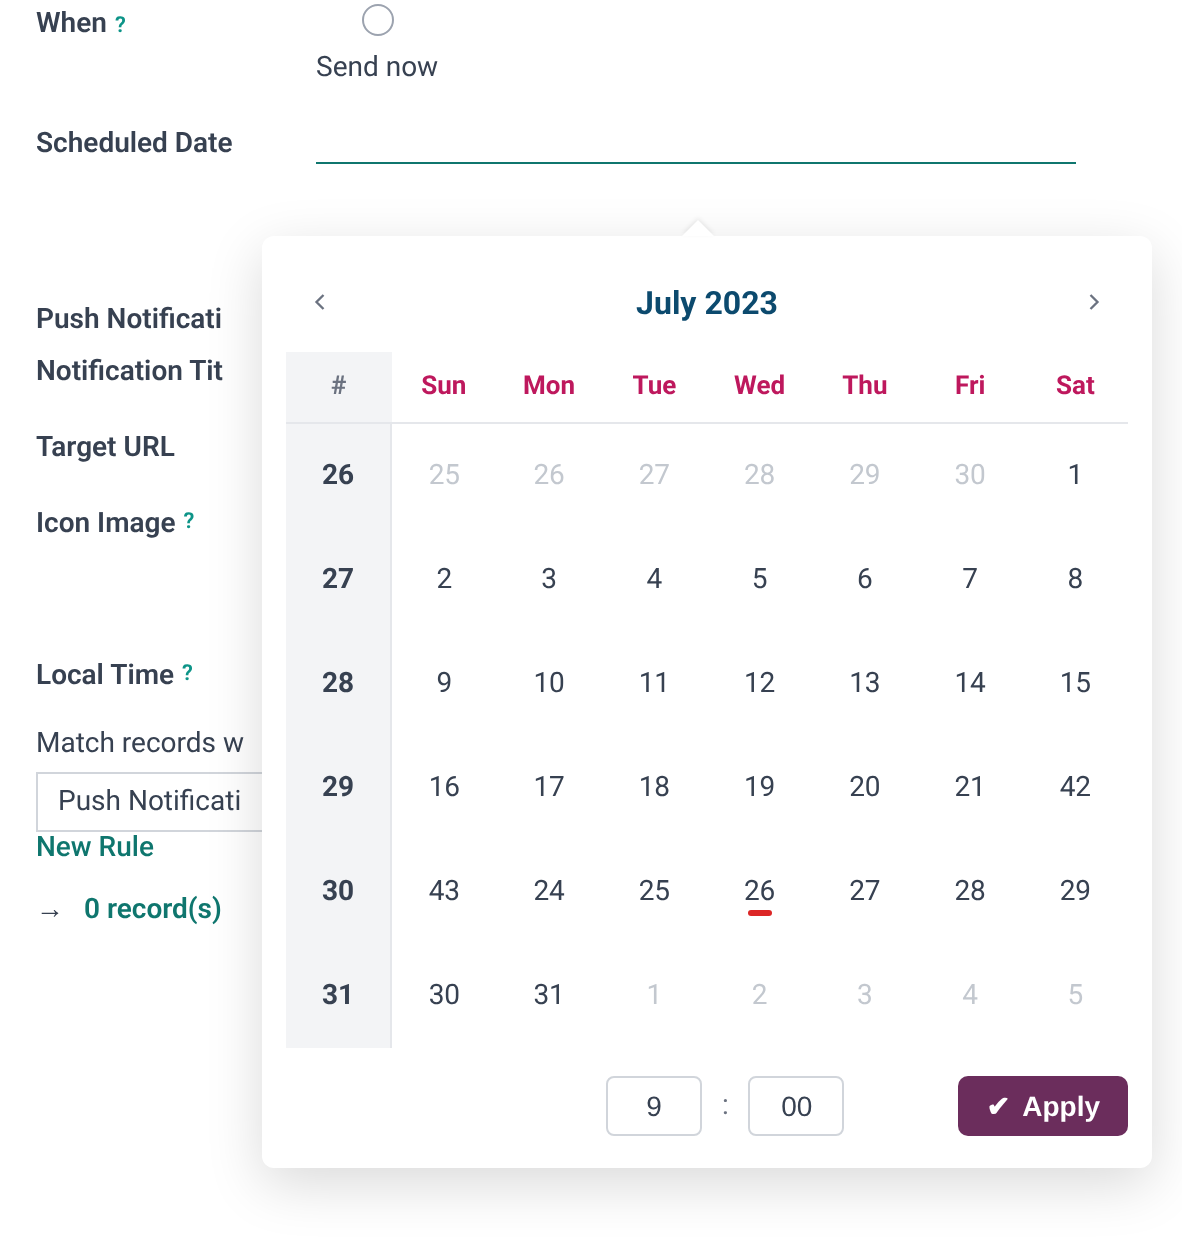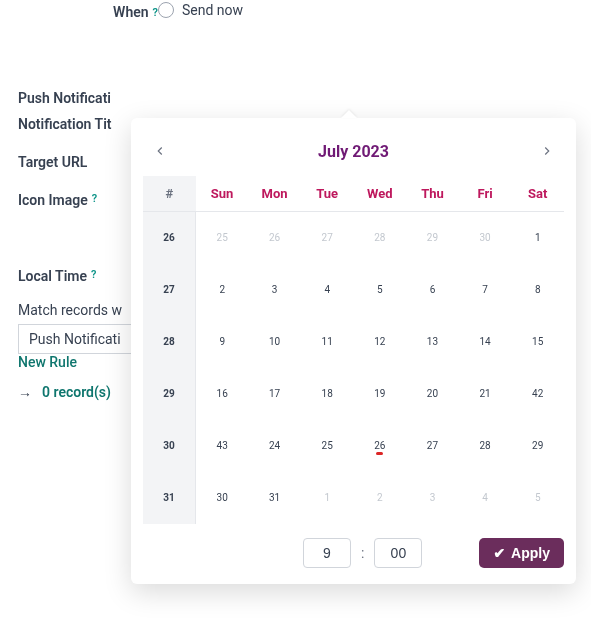--- a/index.html
+++ b/index.html
@@ -24,30 +24,29 @@
     margin-bottom: 10px;
   }
   .label-col {
     width: 140px;
     padding-top: 4px;
     font-weight: 600;
     color: #374151;
     display: flex;
     align-items: center;
     gap: 4px;
-    justify-content: flex-end;
   }
   .help {
     color: #0d9488;
     font-size: 11px;
     vertical-align: super;
     cursor: pointer;
   }
   .radio-group { display: flex; flex-direction: column; gap: 8px; padding-top: 2px; }
-  .radio-option { display: flex; align-items: center; gap: 8px; cursor: pointer; }
+  .radio-option { display: flex; align-items: center; gap: 8px; cursor: pointer; flex-direction: column; }
   .radio-circle {
     width: 16px; height: 16px; border-radius: 50%;
     border: 1.5px solid #9ca3af; display: inline-flex; align-items:center; justify-content:center;
   }
   .radio-circle.sel { border-color: #0f766e; }
   .radio-dot { width: 8px; height: 8px; border-radius: 50%; background: #0f766e; }
   .underline-input {
     border: none;
     border-bottom: 1.5px solid #0f766e;
     width: 380px;
@@ -105,41 +104,41 @@
   }
   .dp-header {
     display: flex; align-items: center; justify-content: space-between;
     padding: 10px 6px 14px 6px;
   }
   .dp-nav {
     width: 22px; height: 22px; cursor: pointer;
     display: flex; align-items:center; justify-content:center;
     color: #6b7280;
   }
-  .dp-title { font-weight: 700; font-size: 16px; color: #701a75; }
+  .dp-title { font-weight: 700; font-size: 16px; color: #0c4a6e; }
   table.cal {
     width: 100%;
     border-collapse: collapse;
     table-layout: fixed;
   }
   table.cal thead th {
     font-weight: 700;
     color: #be185d;
     padding: 10px 0;
     font-size: 13px;
     border-bottom: 1px solid #e5e7eb;
   }
   table.cal thead th:first-child {
     background: #f3f4f6;
     color: #6b7280;
   }
   table.cal tbody td {
     text-align: center;
     height: 52px;
-    font-size: 10px;
+    font-size: 14px;
     cursor: pointer;
   }
   td.wk {
     background: #f3f4f6;
     font-weight: 700;
     color: #374151;
     border-right: 1px solid #e5e7eb;
     cursor: default;
   }
   td.out { color: #c3c8cf; }
@@ -197,20 +196,28 @@
       <span class="help">?</span>
     </div>
     <div class="radio-group">
       <div class="radio-option">
         <span class="radio-circle"></span>
         <span>Send now</span>
       </div>
     </div>
   </div>
 
+  <div class="row" style="margin-top:18px;">
+    <div class="label-col">
+      <span>Scheduled Date</span>
+    </div>
+    <div>
+      <input class="underline-input" style="">
+    </div>
+  </div>
 
   <div class="section-label" style="margin-top:70px;">Push Notificati</div>
   <div class="thin-label">Notification Tit</div>
   <div class="thin-label" style="margin-top:22px;">Target URL</div>
   <div class="thin-label" style="margin-top:22px; display:flex; gap:4px;">
     <span>Icon Image</span>
     <span class="help">?</span>
   </div>
 
   <div class="thin-label" style="margin-top:60px; display:flex; gap:4px;">

